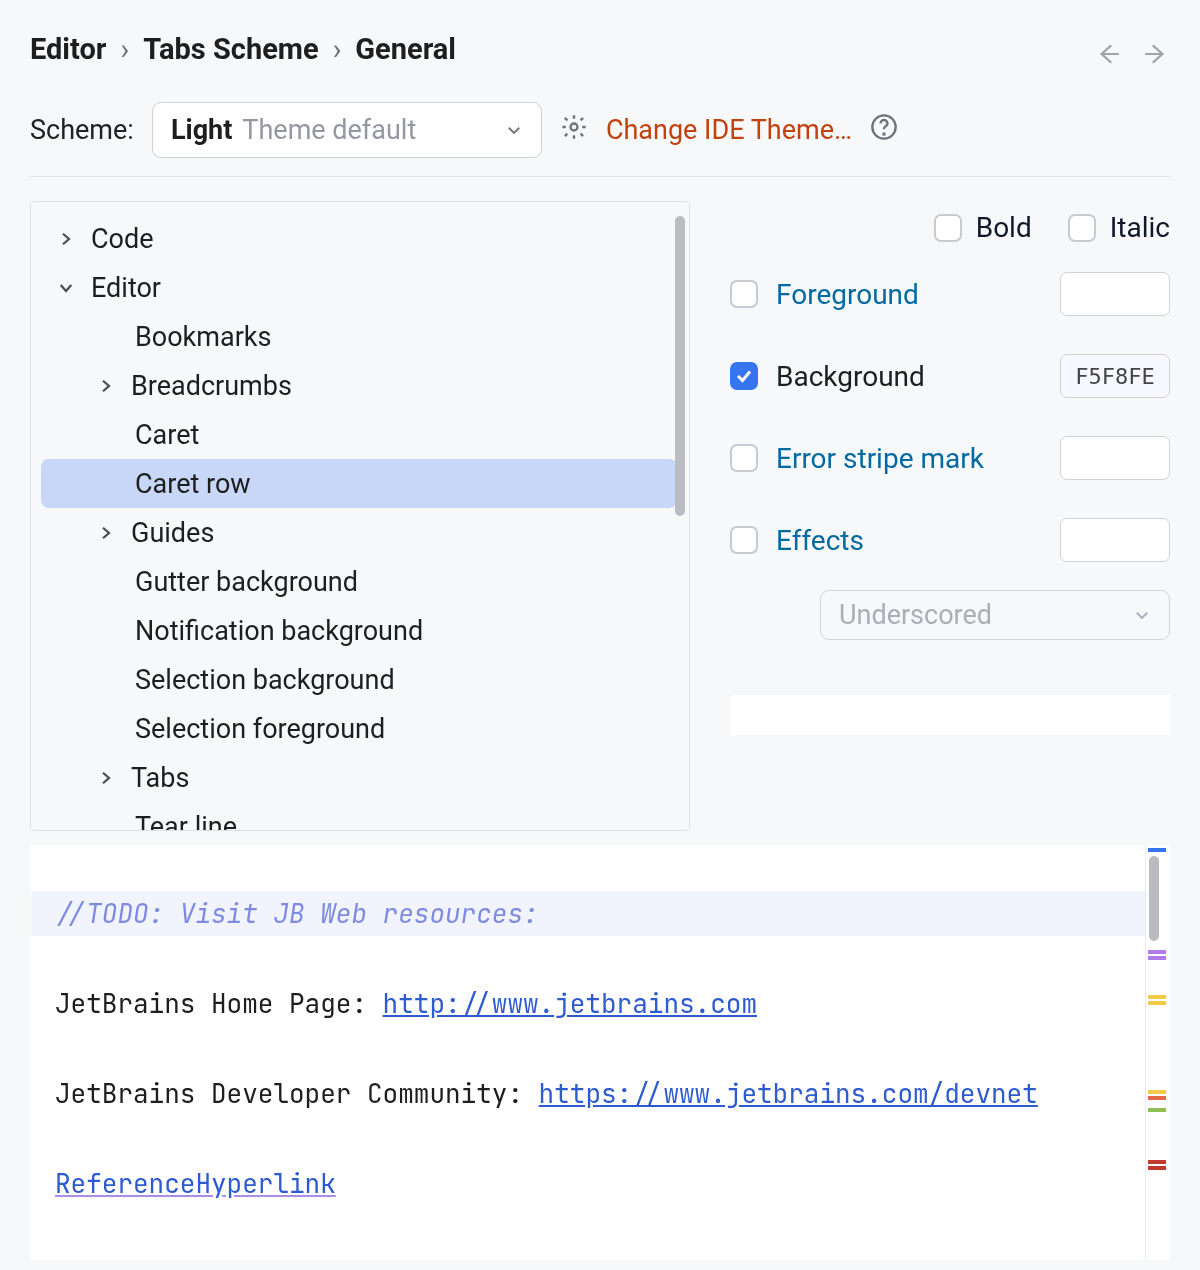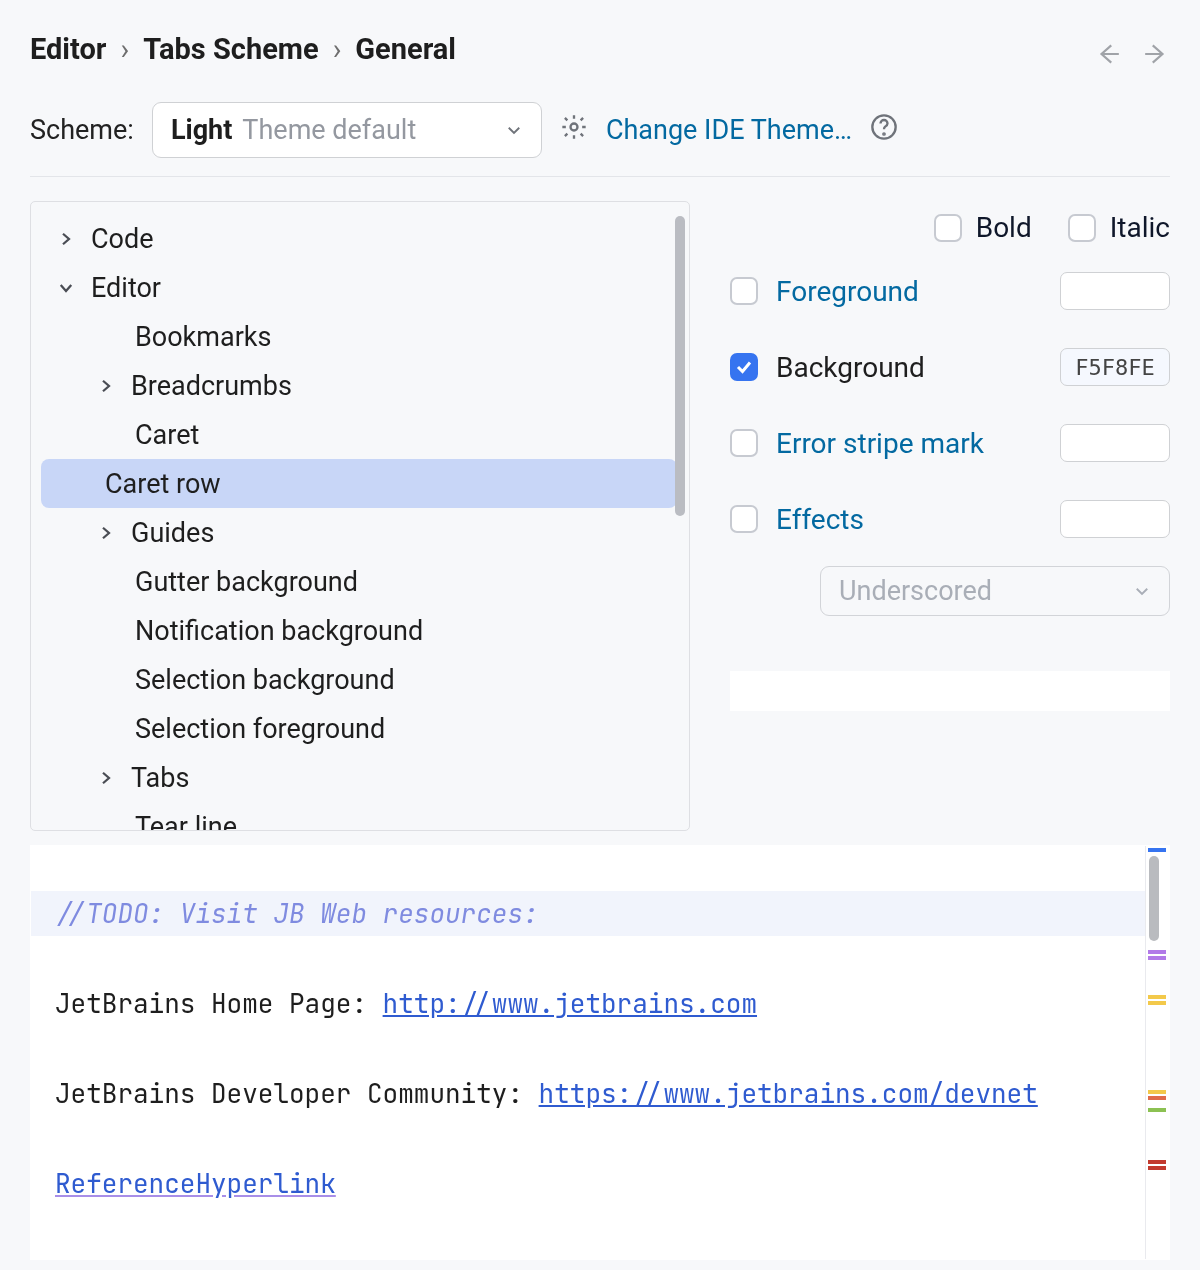--- a/index.html
+++ b/index.html
@@ -30,21 +30,21 @@
     display:flex; align-items:center; justify-content:space-between;
     height:56px; width:390px;
     border:1px solid #cfd1d4; border-radius:9px; background:#fff;
     padding:0 18px;
   }
   .scheme-select .value { display:flex; gap:10px; font-size:27px; }
   .scheme-select .bold { font-weight:700; }
   .scheme-select .muted { color:#9498a0; }
   .scheme-select .chev { color:#6f737a; }
   .gear-icon svg, .help-icon svg { width:28px; height:28px; stroke:#6f737a; fill:none; stroke-width:2; }
-  .link-action { color:#0369a1; font-size:27px;text-align:right; }
+  .link-action { color:#c2410c; font-size:27px;text-align:right; }
 
   .divider { height:1px; background:#e3e5e9; margin:18px 0 24px 0; }
 
   
   .main-area { display:flex; gap:40px; }
   .tree-panel {
     position:relative;
     width:660px; height:630px;
     border:1px solid #dedfe3; border-radius:5px;
     background:#f7f8fa; overflow:hidden;
@@ -57,35 +57,35 @@
   .tree-item {
     display:flex; align-items:center; gap:14px;
     height:49px; padding-left:24px;
     font-size:27px;
   }
   .tree-item .expando { width:22px; color:#4c4f56; display:flex; align-items:center; justify-content:center;}
   .tree-item .expando svg { width:18px; height:18px; fill:none; stroke:#4a4d54; stroke-width:3;}
   .tree-item.selected { background:#c8d6f7; border-radius:8px; margin:0 12px 0 10px; padding-left:14px;}
   .indent-1 { padding-left:64px; }
   .indent-2 { padding-left:104px; }
-  .tree-item.selected.indent-2 { padding-left:64px;}
+  .tree-item.selected.indent-2 { padding-left:94px;}
 
   
   .right-panel { flex:1; padding-top:10px; }
   .font-style-row { display:flex; justify-content:flex-end; gap:36px; margin-bottom:28px; }
   .chk-group { display:flex; align-items:center; gap:14px; font-size:28px;}
   .chk-group.disabled { color:#0f172a; }
   .chk {
     width:28px; height:28px; border:2px solid #c7cad1; border-radius:7px; background:#fff;
     display:flex; align-items:center; justify-content:center;
   }
   .chk.checked { background:#3674f0; border-color:#3674f0; }
   .chk.checked svg { width:18px; height:18px; stroke:#fff; stroke-width:4; fill:none;}
   .swatch {
-    width:110px; height:38px; border:1px solid #cfd1d4; border-radius:7px;
+    width:110px; height:44px; border:1px solid #cfd1d4; border-radius:7px;
     background:#fff; display:flex; align-items:center; justify-content:center;
     font-size:22px; color:#444; font-family: ui-monospace, monospace;
   }
   .prop-row { display:flex; align-items:center; justify-content:space-between; margin:0 0 38px 0; }
   .prop-row .left { display:flex; align-items:center; gap:18px; font-size:28px; }
   .prop-row.disabled .left span { color:#0369a1; }
   .effects-dd {
     width:350px; height:50px; border:1px solid #d2d4d8; border-radius:9px;
     display:flex; align-items:center; justify-content:space-between;
     padding:0 18px; color:#a9aeb7; font-size:27px; margin-left:auto;

